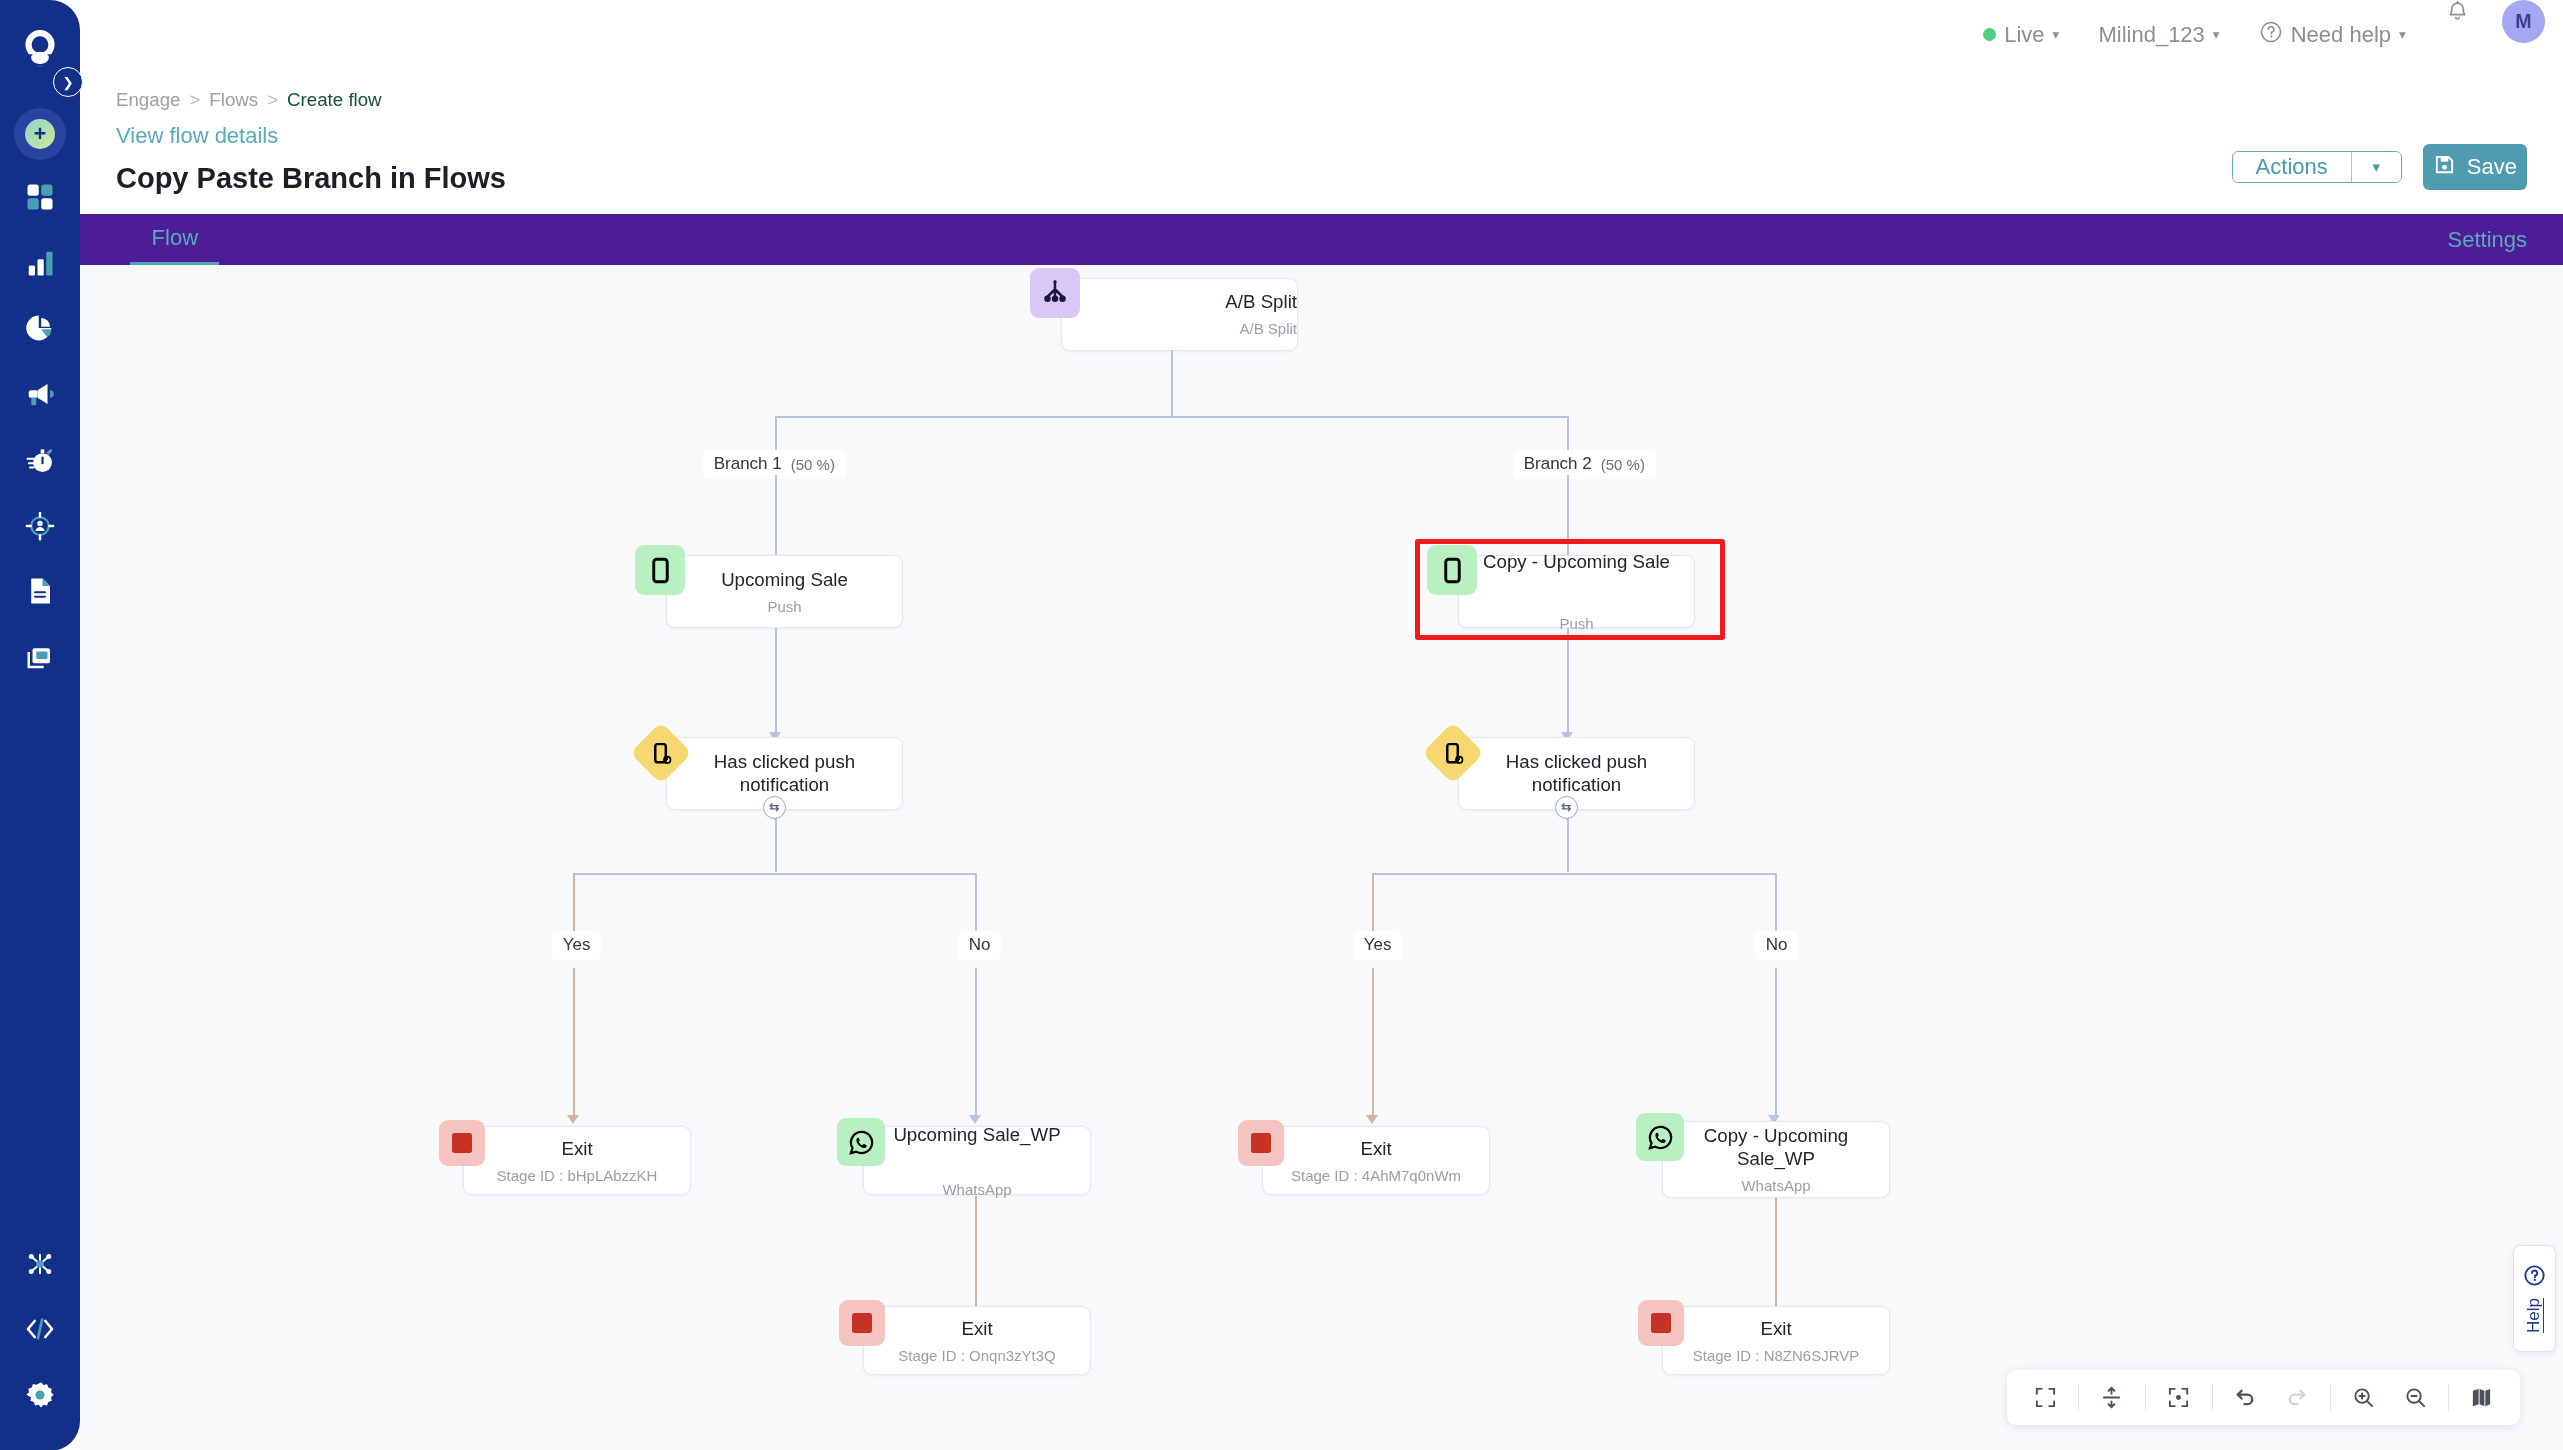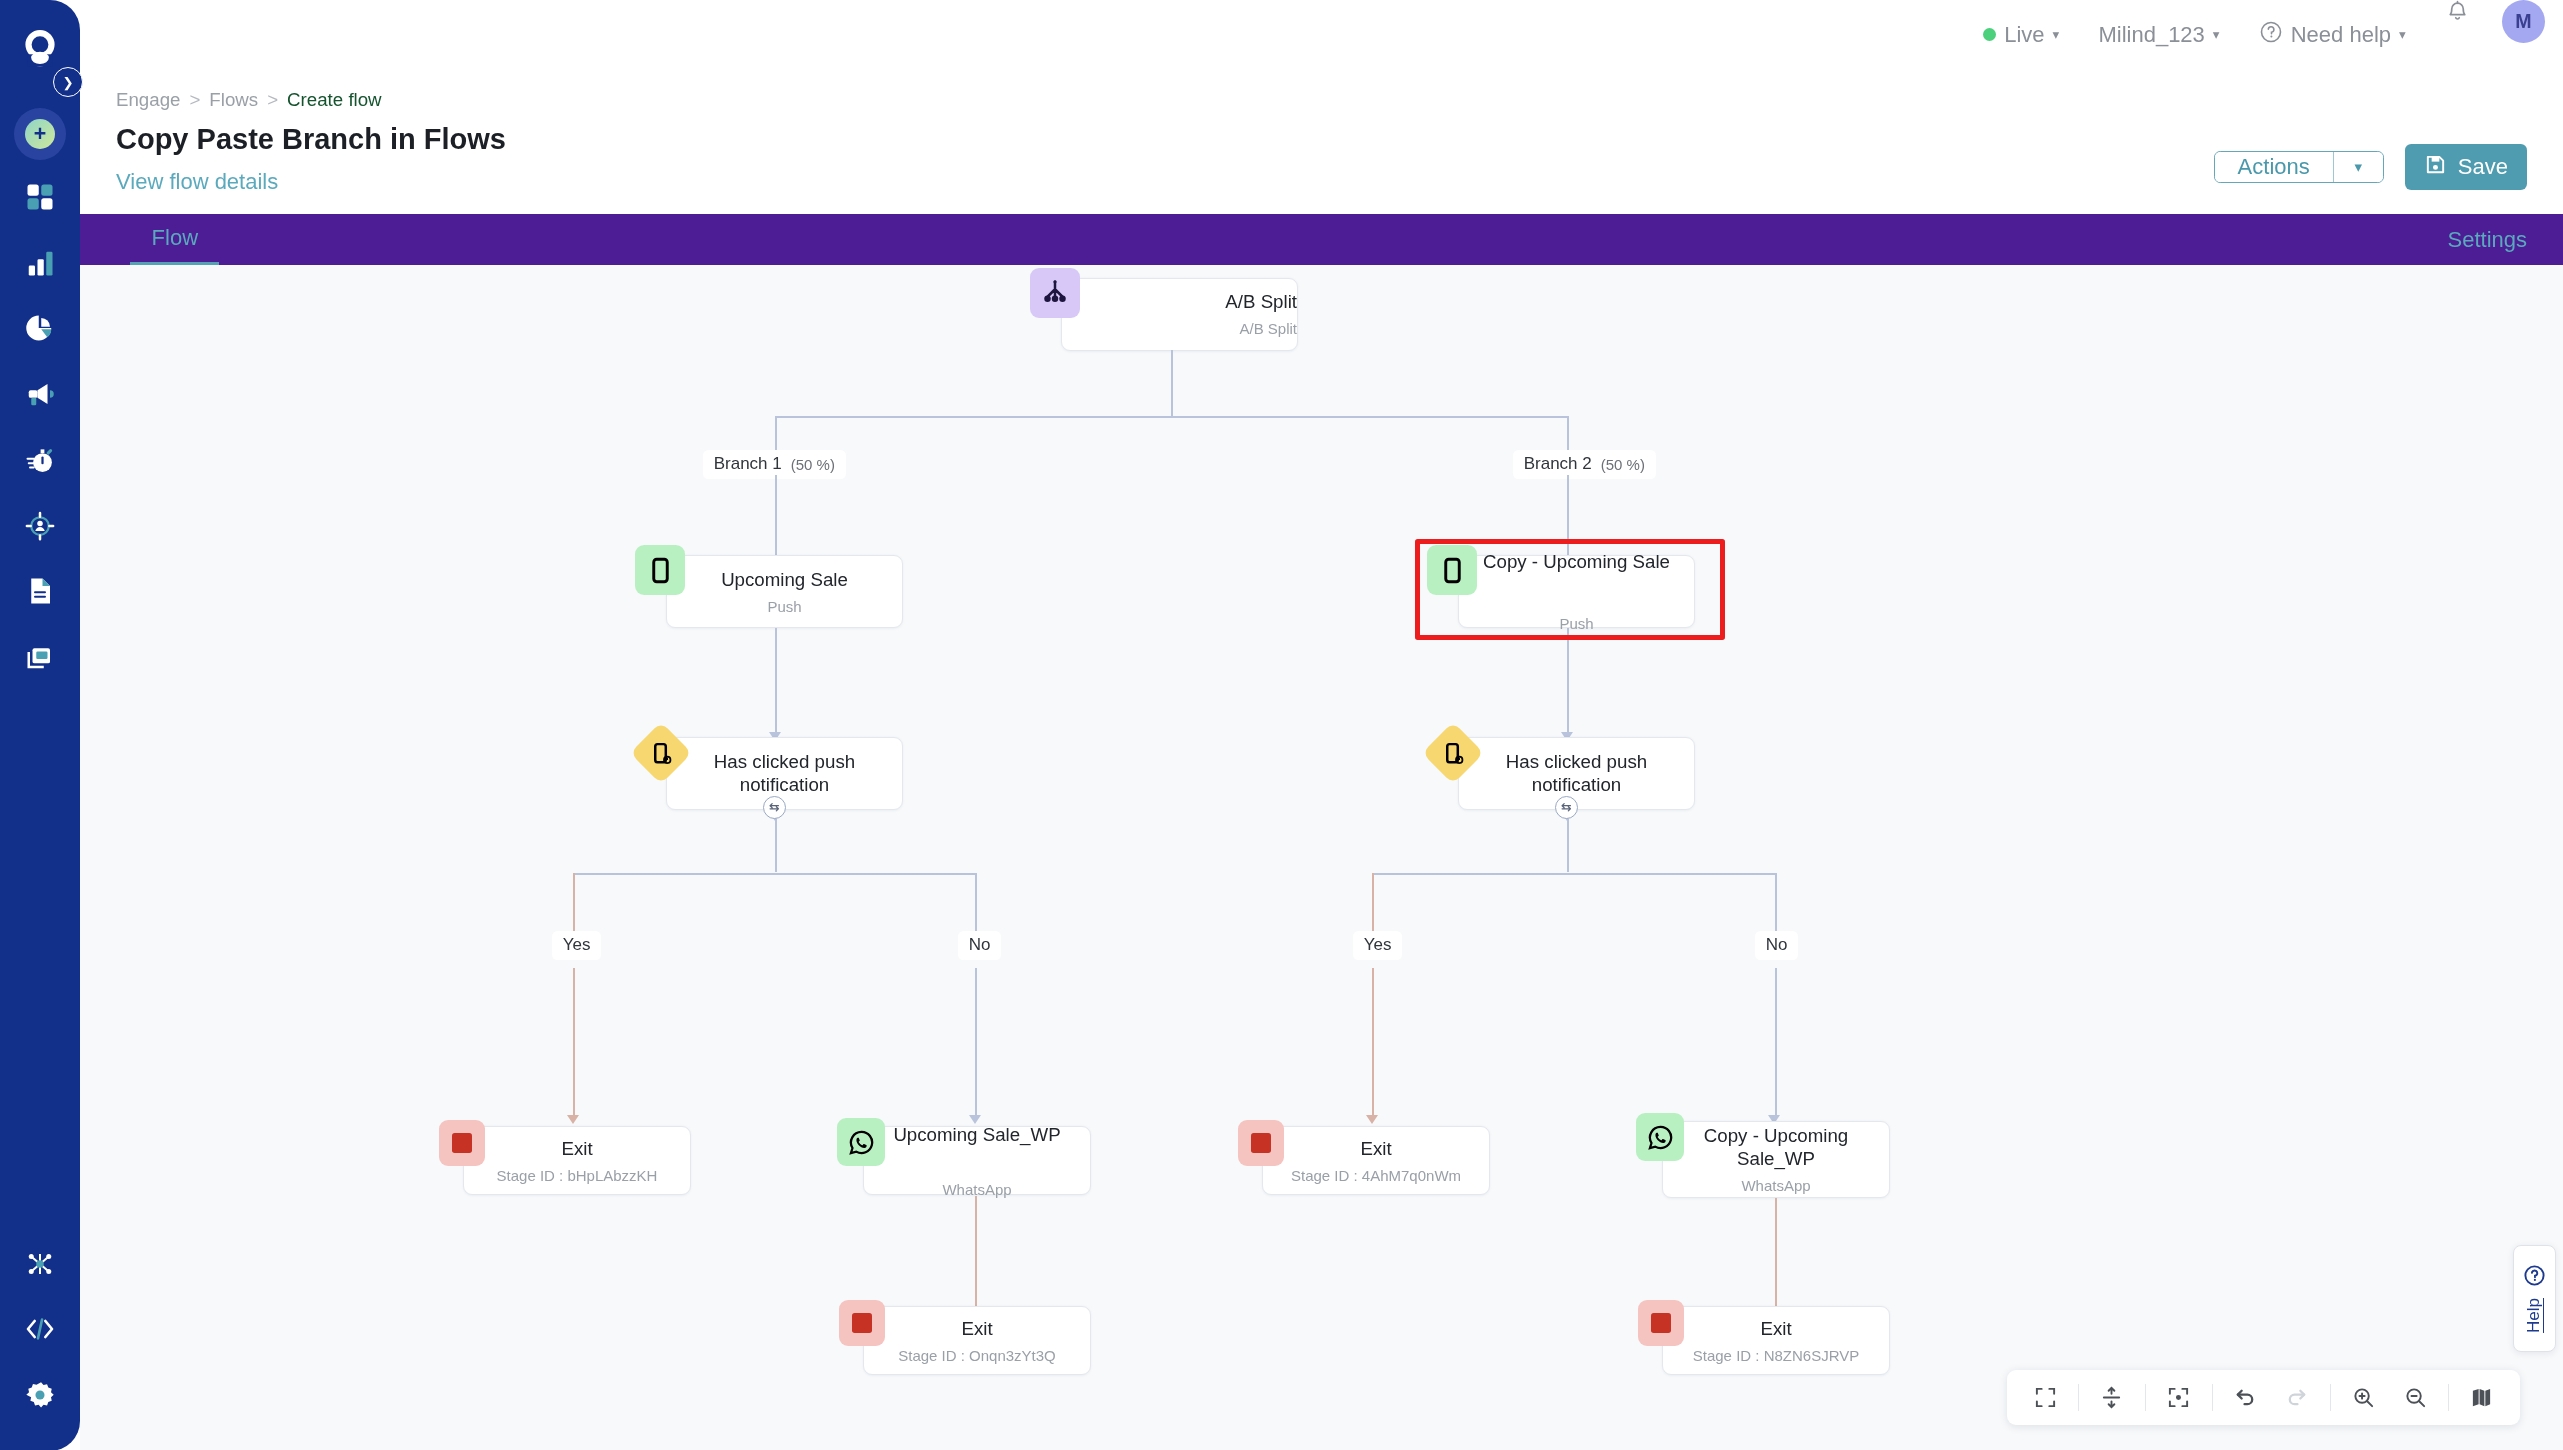--- a/index.html
+++ b/index.html
@@ -92,21 +92,21 @@
   #actions-btn {
     padding: 0 23px; display: flex; align-items: center;
     color: #4a98ab; font-size: 22px; background: #fff; cursor: pointer;
   }
   #actions-caret {
     width: 50px; display: flex; align-items: center; justify-content: center;
     border-left: 0.9px solid #9fc7d2; color: #4a98ab; font-size: 15px;
     background: #fff; cursor: pointer;
   }
   #save-btn {
-    height: 46px; padding: 0 19px; border-radius: 6.2px;
+    height: 46px; padding: 0 10px; border-radius: 6.2px;
     background: #4f9cb0; color: #fff; font-size: 22px;
     display: flex; align-items: center; gap: 10.7px; cursor: pointer;
   }
 
   
   #tabs-row {
     position: absolute; left: 80px; top: 214px; right: 0; height: 52px;
     background: #4c1d95; border-bottom: 0.9px solid #e6e9ee;
     display: flex; align-items: flex-end; padding: 0 36px;
   }
@@ -387,22 +387,22 @@
 </div>
 
 <div id="page-header">
   <div id="breadcrumb">
     <span class="crumb">Engage</span>
     <span class="sep">&gt;</span>
     <span class="crumb">Flows</span>
     <span class="sep">&gt;</span>
     <span class="crumb last">Create flow</span>
   </div>
+  <div id="view-flow-details">View flow details</div>
   <div id="page-title">Copy Paste Branch in Flows</div>
-  <div id="view-flow-details">View flow details</div>
 </div>
 
 <div id="header-actions">
   <div id="actions-group">
     <div id="actions-btn">Actions</div>
     <div id="actions-caret">
       <span>▾</span>
     </div>
   </div>
   <div id="save-btn">

